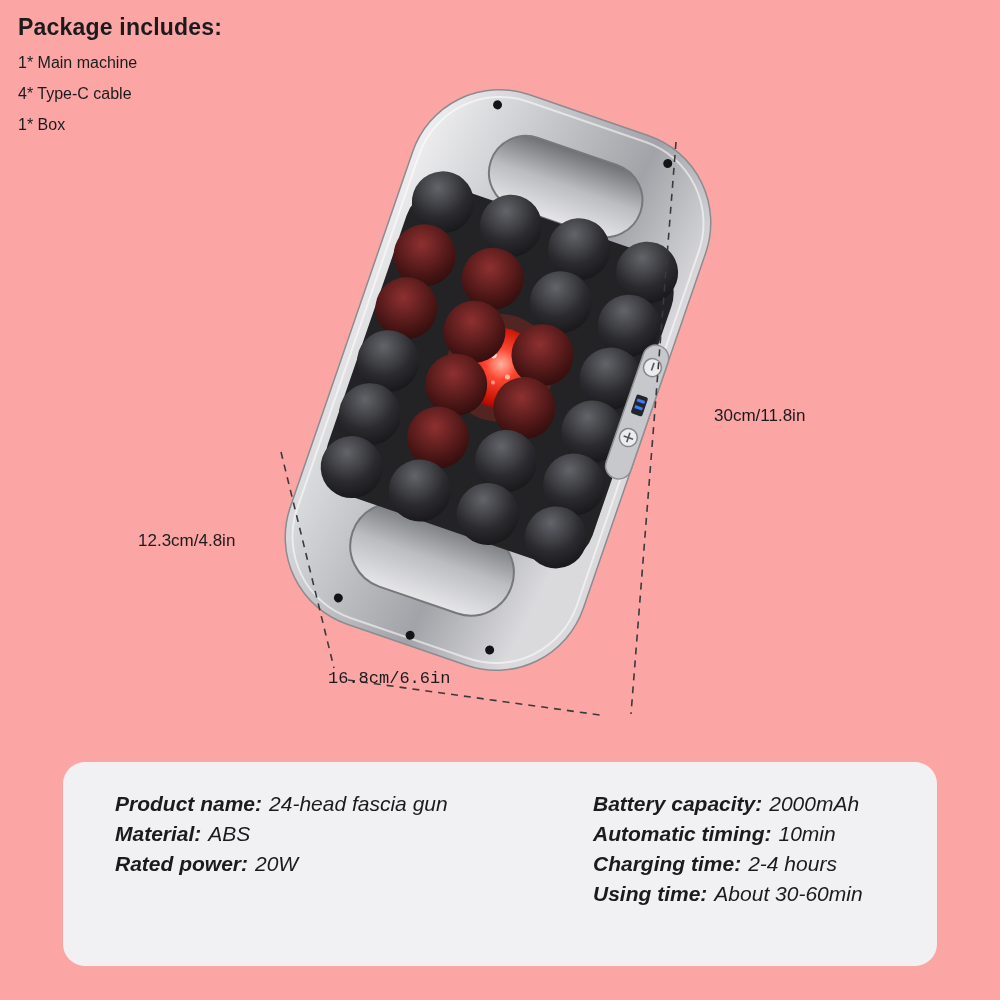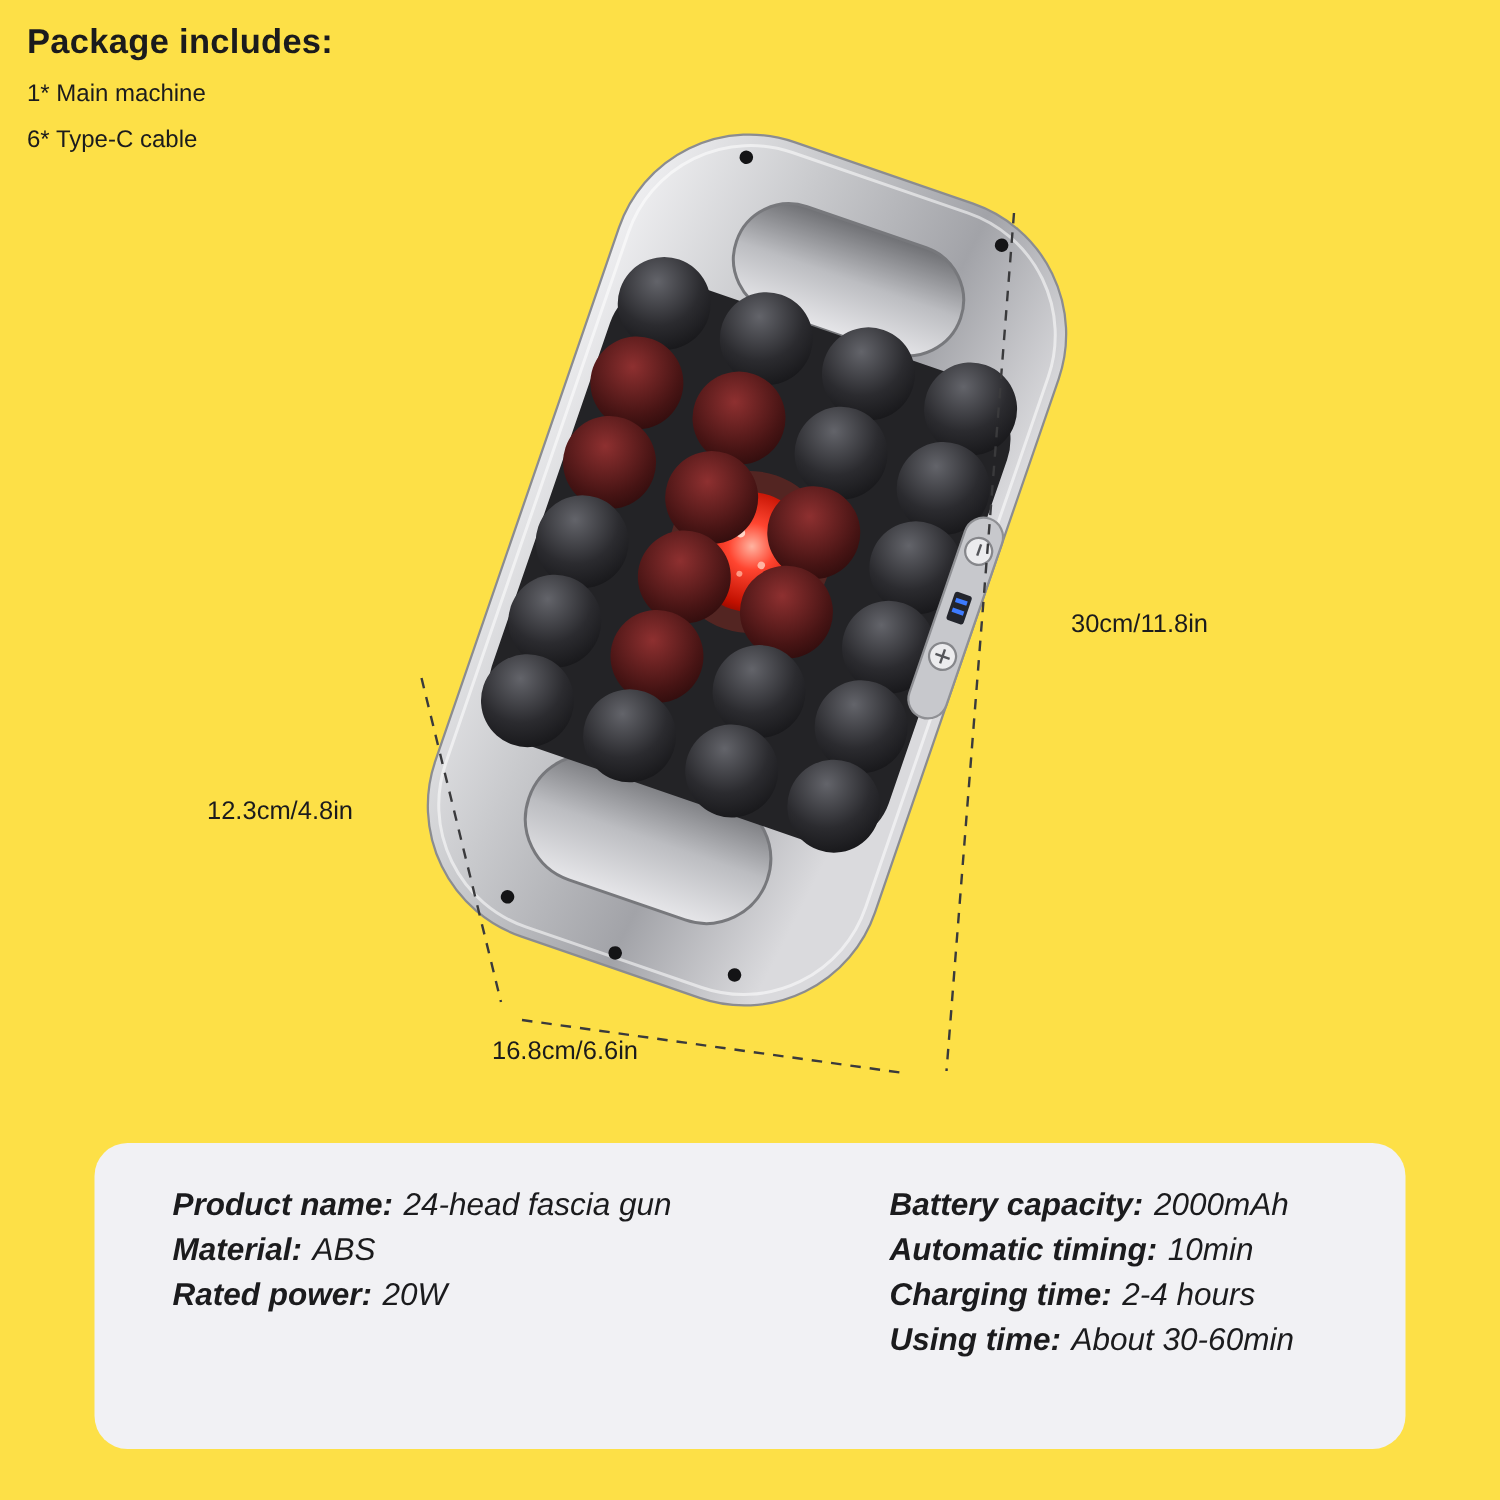--- a/index.html
+++ b/index.html
@@ -1,51 +1,52 @@
 <!DOCTYPE html>
 <html><head>
 <meta charset="utf-8">
 <style>
   * { margin:0; padding:0; box-sizing:border-box; }
   html, body {
     width:1000px; height:1000px; background:#ffffff;
     font-family:"Liberation Sans", sans-serif; color:#1b1b1d;
   }
-  .stage { position:relative; width:1000px; height:1000px; overflow:hidden; background:#fde047; }
+  .stage { position:relative; width:1000px; height:1000px; overflow:hidden; background:#fca5a5; }
 
   .package { position:absolute; left:18px; top:14px; }
   .package-title { font-size:23px; font-weight:600; letter-spacing:.2px; }
   .package-item { font-size:16px; margin-top:13px; }
 
   .svg-layer { position:absolute; left:0; top:0; }
 
   .dim-label { position:absolute; font-size:17px; font-weight:500; white-space:nowrap; }
   .dim-length { left:714px; top:406px; }
   .dim-depth  { left:118px; top:531px;margin-left:20px; }
-  .dim-width  { left:328px; top:691px; }
+  .dim-width  { left:328px; top:669px;font-family:Liberation Mono, monospace; }
 
   .spec-panel {
     position:absolute; left:63px; top:762px; width:874px; height:204px;
     background:#f1f1f4; border-radius:22px;
     display:grid; grid-template-columns:478px 1fr;
     padding:27px 20px 27px 52px;
   }
   .spec-col { display:flex; flex-direction:column; justify-content:flex-start;font-style:italic; }
   .spec-row { font-size:21px; line-height:30px; white-space:nowrap; }
   .spec-label { font-weight:700; margin-right:7px; }
 </style>
 </head>
 <body>
 
 <div class="stage">
 
   <div class="package">
     <div class="package-title">Package includes:</div>
     <div class="package-item">1* Main machine</div>
-    <div class="package-item">6* Type-C cable</div>
+    <div class="package-item">4* Type-C cable</div>
+    <div class="package-item">1* Box</div>
   </div>
 
   <svg class="svg-layer" width="1000" height="1000" viewBox="0 0 1000 1000">
     <defs>
       <linearGradient id="bodyGrad" x1="0" y1="0" x2="1" y2="0.25">
         <stop offset="0" stop-color="#f2f2f4"></stop>
         <stop offset="0.35" stop-color="#c9cacd"></stop>
         <stop offset="0.7" stop-color="#a2a3a8"></stop>
         <stop offset="1" stop-color="#dadadd"></stop>
       </linearGradient>

